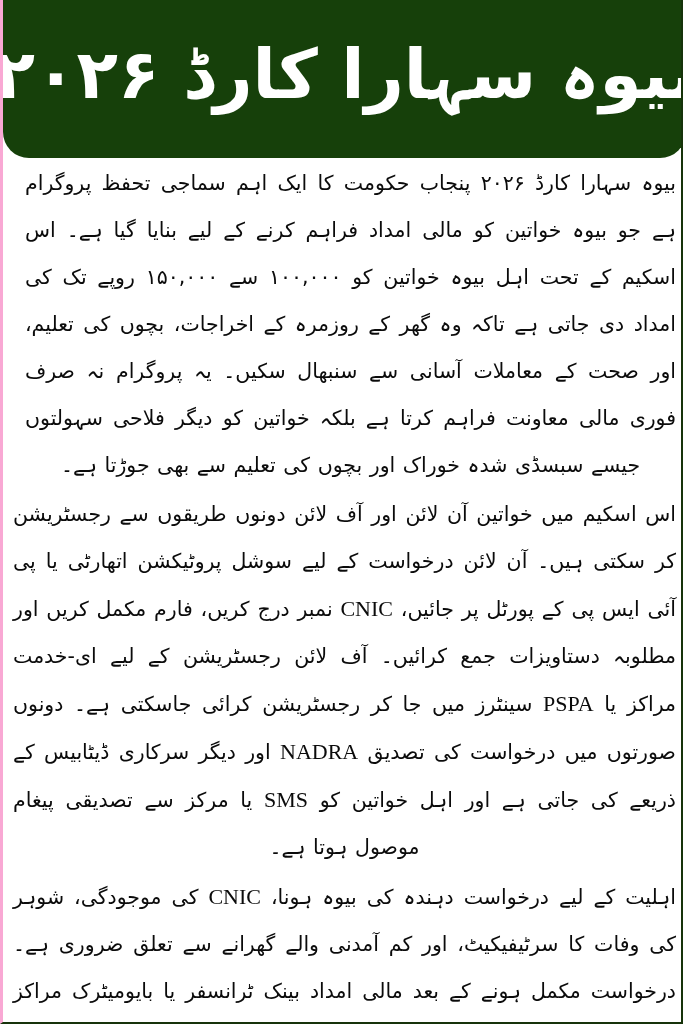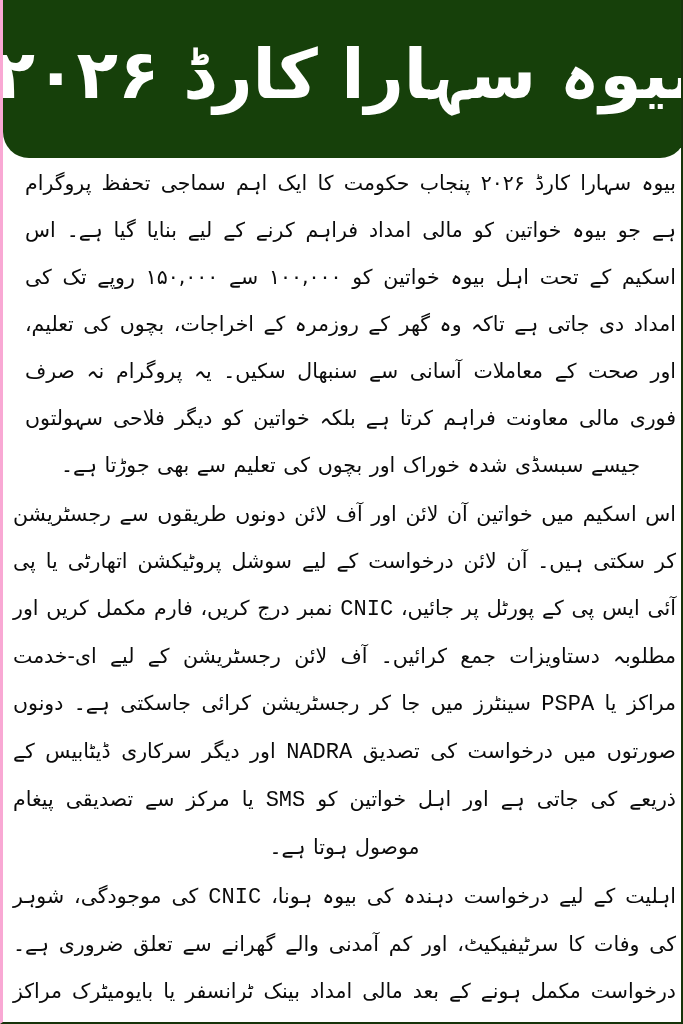--- a/index.html
+++ b/index.html
@@ -79,21 +79,21 @@
     word-spacing: 1px;
     text-justify: inter-word;
   }
   .para.p1 { margin-bottom: 2px; margin-left: 12px; }
   .para.p2 { margin-bottom: 2px; }
   .para.p3 { margin-bottom: 0; }
 
   .latin {
     direction: ltr;
     unicode-bidi: embed;
-    font-family: Liberation Mono, monospace;
+    font-family: Liberation Serif, serif;
     font-size: 22px;
   }
 </style>
 </head>
 <body>
 
 <div class="page">
 
   <div class="header-banner">
     <h1 class="header-title">بیوہ سہارا کارڈ ۲۰۲۶</h1>

